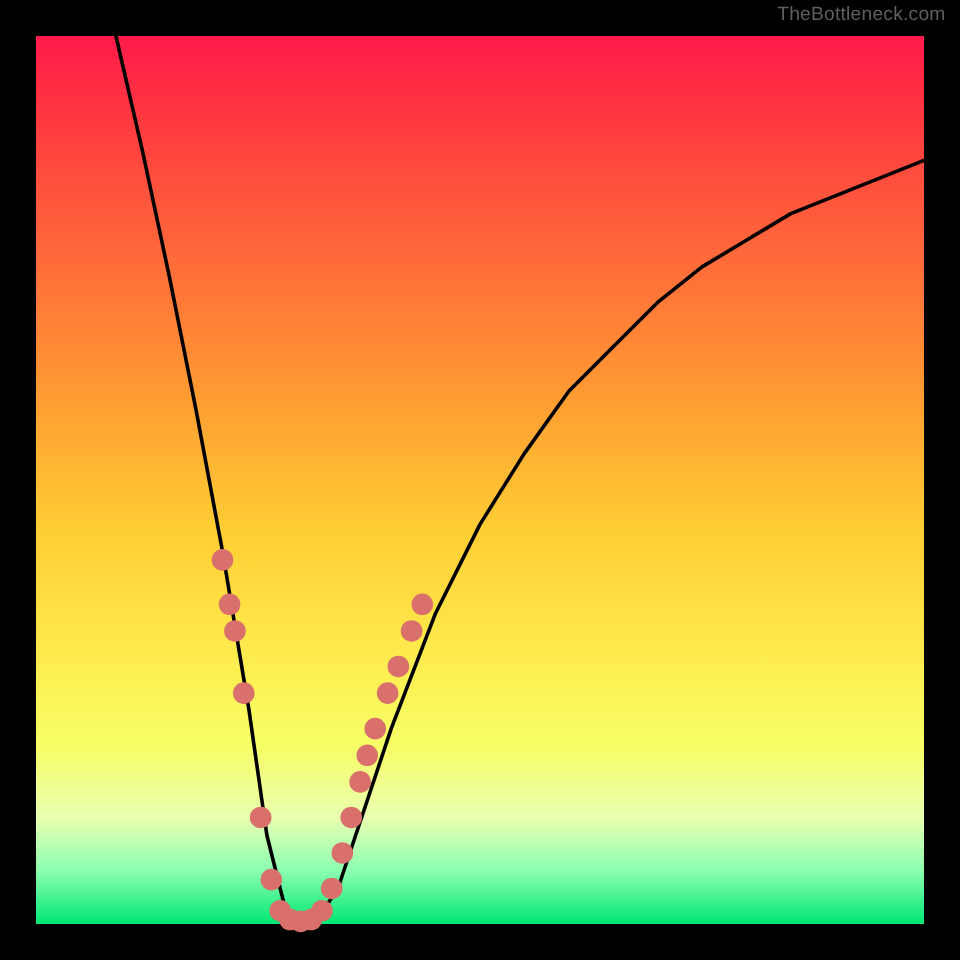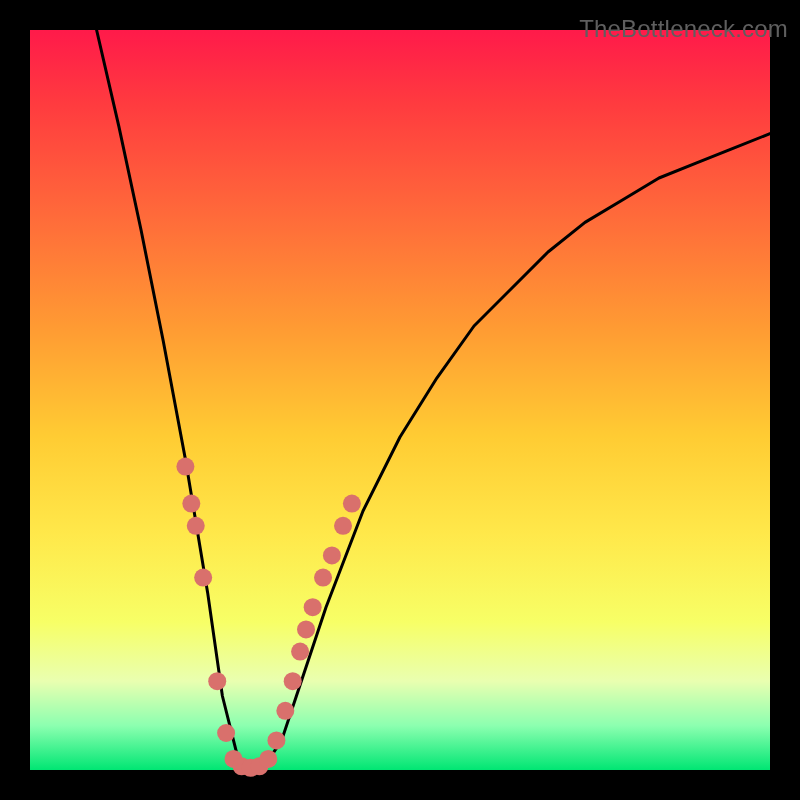--- a/index.html
+++ b/index.html
@@ -32,24 +32,24 @@
       #ff9a33 40%,
       #ffcc33 55%,
       #ffe84a 68%,
       #f7ff66 80%,
       #e9ffb0 88%,
       #8cffb0 94%,
       #00e673 100%);
   }
   .watermark {
     position: absolute;
-    top: 15px;
+    top: 4px;
     right: 12px;
     color: #5f5f5f;
-    font-size: 24px;
+    font-size: 16px;
     font-weight: 400;
     letter-spacing: 0.2px;
     user-select: none;
   }
   svg.curve {
     position: absolute;
     left: 0;
     top: 0;
     width: 740px;
     height: 740px;

